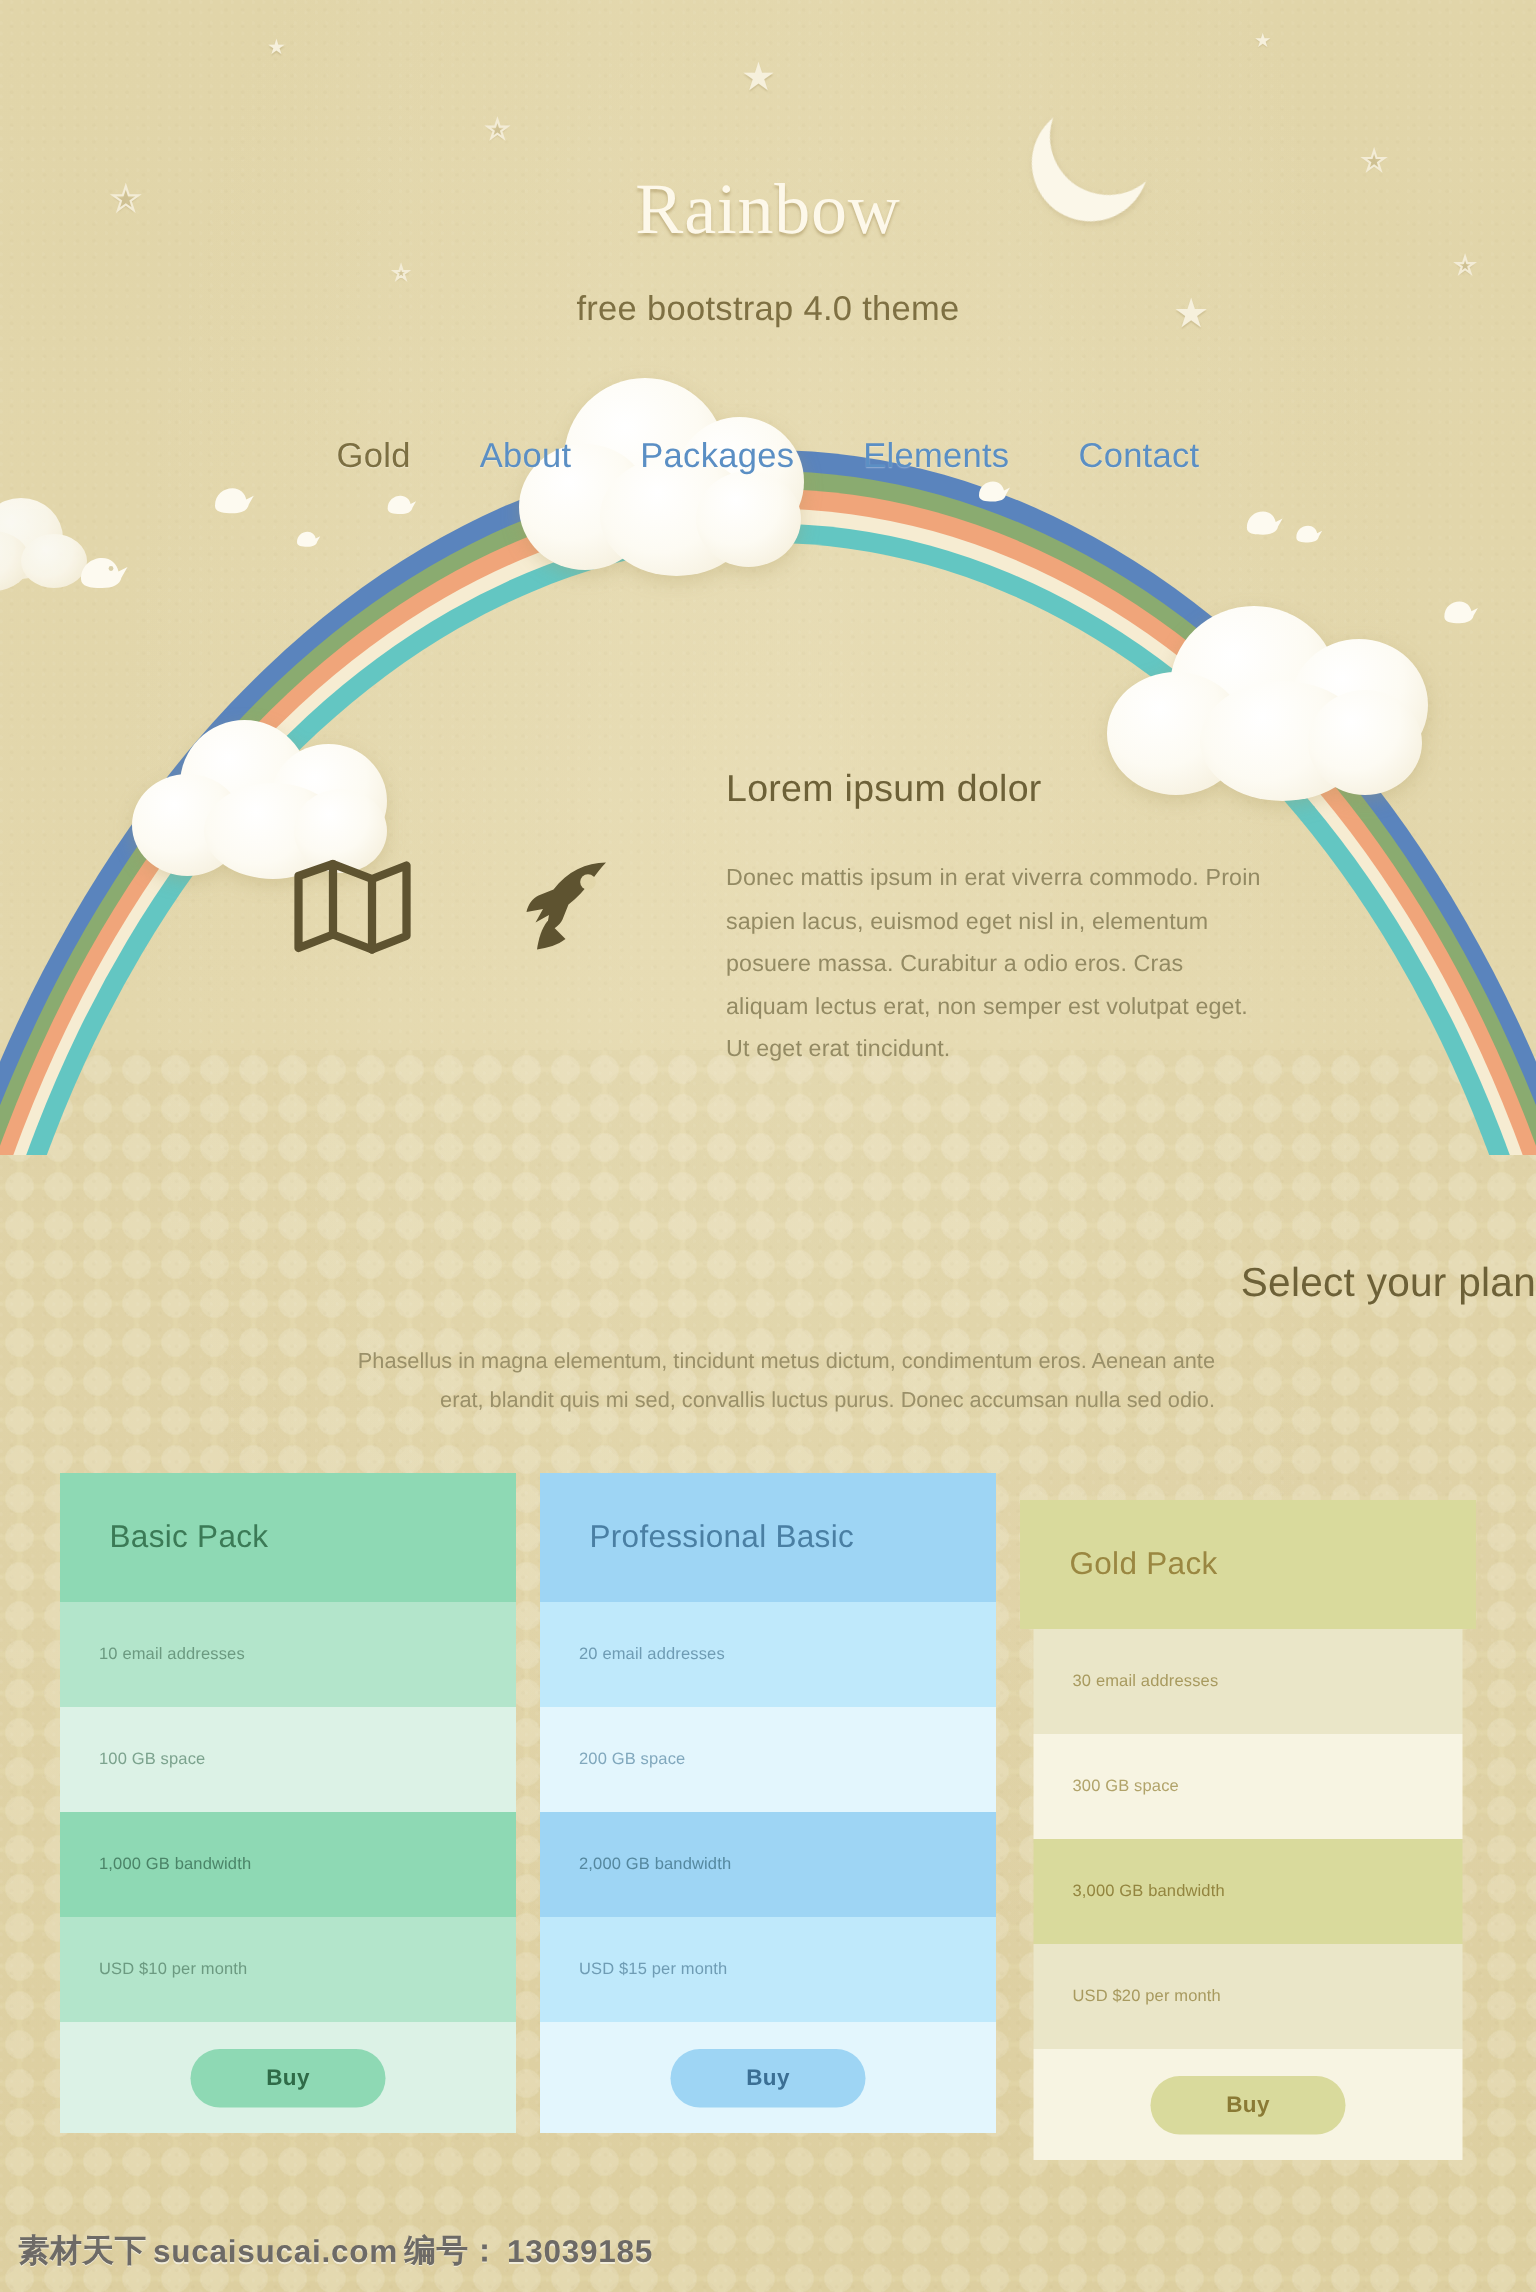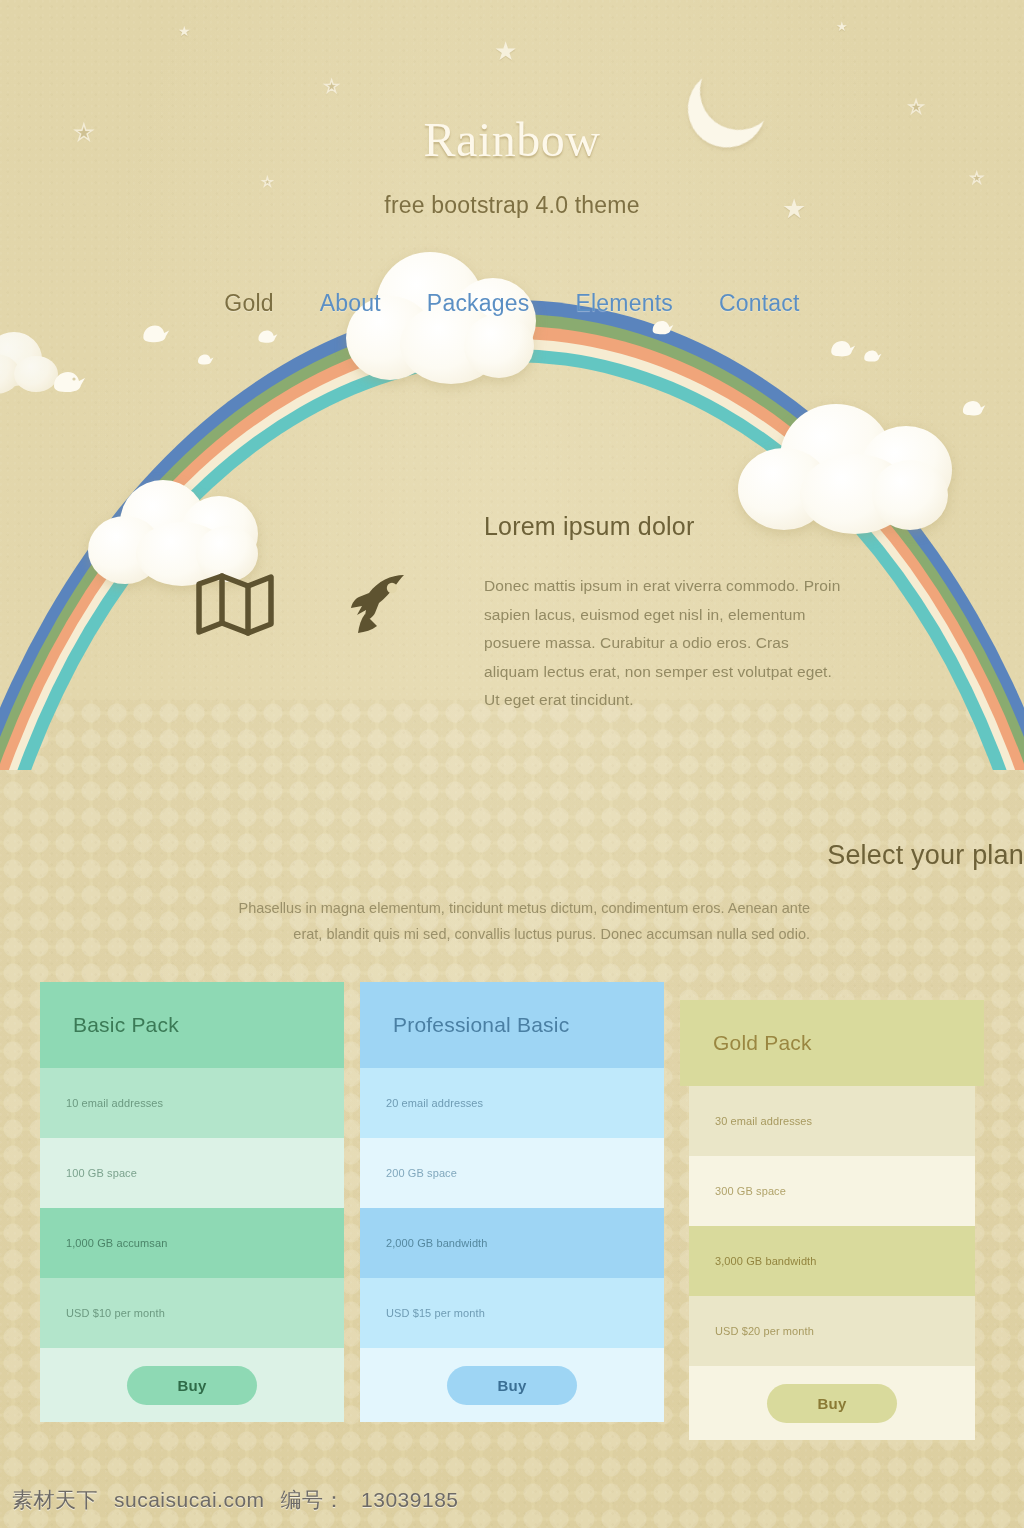--- a/index.html
+++ b/index.html
@@ -263,25 +263,25 @@
   .p-gold .plan-foot { background:#f7f4e2; }
   .p-gold .buy-btn { background:#d9da9c; color:#8a7a35; }
   
   .p-gold .plan-body, .p-gold .plan-foot-wrap { margin: 0 9px; }
 
   
   .watermark {
     position: absolute;
     left: 12px; bottom: 14px;
     display: flex;
-    align-items: center;
-    gap: 16px;
+    align-items: flex-end;
+    gap: 4px;
     z-index: 9;
     font-size: 21px;
-    font-weight: normal;
+    font-weight: bold;
     color: #6d6a66;
     text-shadow: 0 1px 0 rgba(255,255,255,.6);
     letter-spacing: .5px;
   }
   .watermark .cn { font-family: "DejaVu Sans", sans-serif; }
 </style>
 </head>
 <body>
 
 <div id="page">
@@ -403,21 +403,21 @@
     <p>Phasellus in magna elementum, tincidunt metus dictum, condimentum eros. Aenean ante erat, blandit quis mi sed, convallis luctus purus. Donec accumsan nulla sed odio.</p>
   </div>
 
   <div class="plans">
 
     <div class="plan p-green">
       <div class="plan-head">Basic Pack</div>
       <div class="plan-body">
         <div class="plan-row r0">10 email addresses</div>
         <div class="plan-row r1">100 GB space</div>
-        <div class="plan-row r2">1,000 GB accumsan</div>
+        <div class="plan-row r2">1,000 GB bandwidth</div>
         <div class="plan-row r3">USD $10 per month</div>
       </div>
       <div class="plan-foot-wrap">
         <div class="plan-foot">
           <button class="buy-btn">Buy</button>
         </div>
       </div>
     </div>
 
     <div class="plan p-blue">

